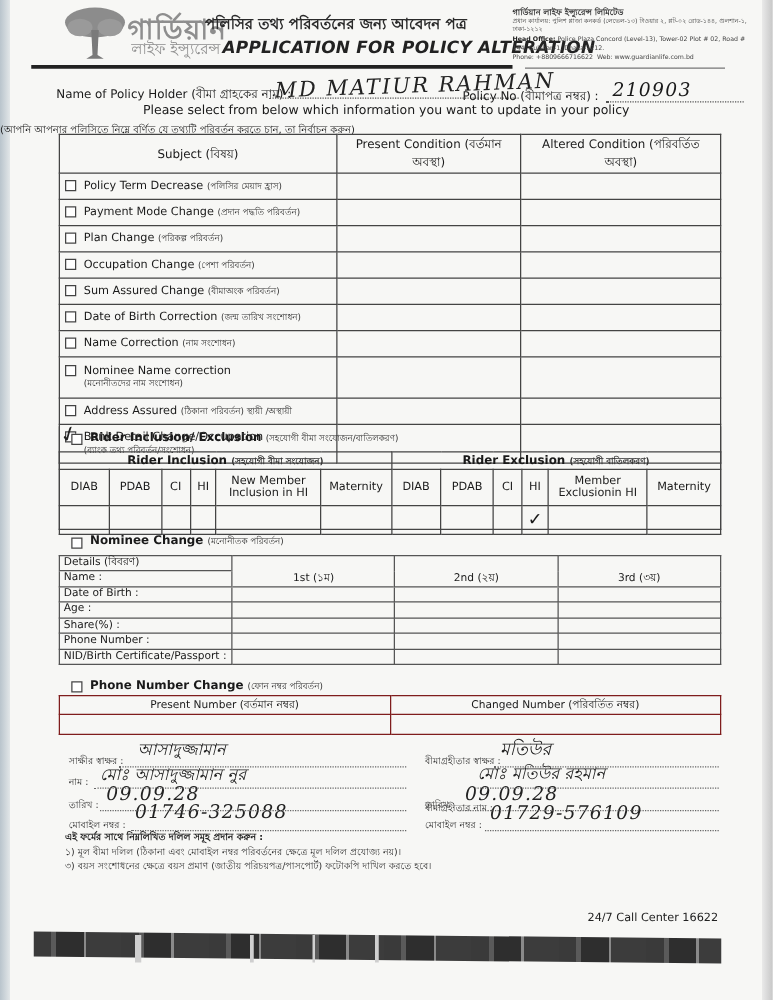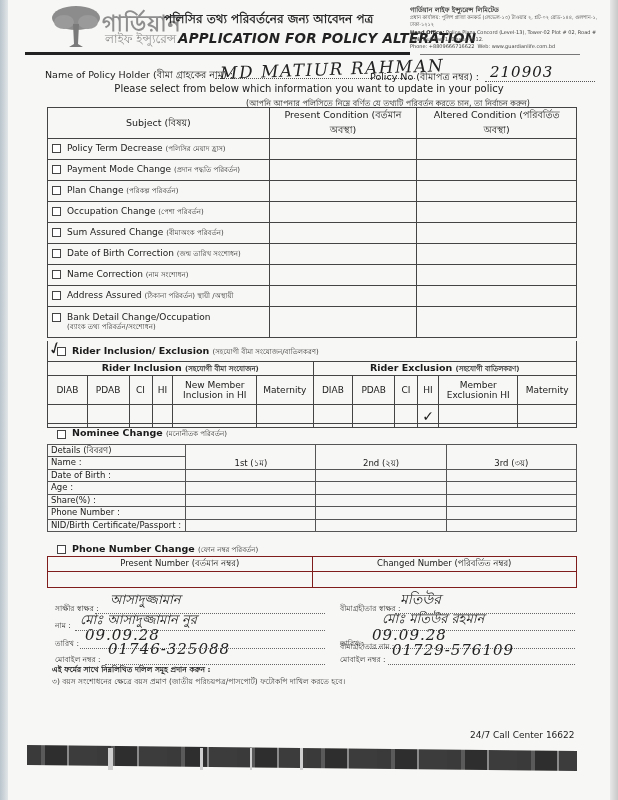--- a/index.html
+++ b/index.html
@@ -24,21 +24,21 @@
   
   .name-row { position: absolute; left: 45px; top: 63px; width: 545px; height: 20px; font-size: 9.5px; }
   .name-row .lbl { position: absolute; left: 0; top: 5px; }
   .name-row .dots1 { position: absolute; left: 170px; top: 15px; width: 200px; border-bottom: 1px dotted #555; }
   .name-row .hw-name { position: absolute; left: 175px; top: -4px; font-family: "DejaVu Serif", serif; font-style: italic; font-size: 17px; color: #222; letter-spacing: 1.5px; transform: rotate(-2deg); }
   .name-row .lbl2 { position: absolute; left: 325px; top: 7px; }
   .name-row .dots2 { position: absolute; left: 440px; top: 18px; width: 110px; border-bottom: 1px dotted #555; }
   .name-row .hw-pol { position: absolute; left: 445px; top: 0; font-family: "DejaVu Serif", serif; font-style: italic; font-size: 15px; letter-spacing: 1px; }
 
   .instr-en { position: absolute; left: 0; width: 618px; top: 83px; text-align: center; font-size: 10px; }
-  .instr-bn { position: absolute; left: 0; width: 530px; top: 97px; text-align: right; font-size: 8px; }
+  .instr-bn { position: absolute; left: 0; width: 530px; top: 97px; text-align: left; font-size: 8px; }
 
   
   table { border-collapse: collapse; }
   .main-table { position: absolute; left: 47px; top: 107px; width: 530px; font-size: 9px; }
   .main-table td, .main-table th { border: 1px solid #444; height: 21px; padding: 0 4px; font-weight: normal; }
   .main-table th { text-align: center; height: 19px; font-size: 9.5px; }
   .main-table .c1 { width: 222px; }
   .main-table .c2 { width: 148px; }
   .main-table .c3 { width: 160px; }
   .main-table tr.tall td { height: 33px; }
@@ -161,20 +161,25 @@
   <tr>
     <td><span class="cb"></span><span>Date of Birth Correction</span> <span class="bn">(জন্ম তারিখ সংশোধন)</span></td>
     <td></td>
         <td></td>
   </tr>
   <tr>
     <td><span class="cb"></span><span>Name Correction</span> <span class="bn">(নাম সংশোধন)</span></td>
     <td></td>
         <td></td>
   </tr>
+  <tr class="tall">
+    <td><span class="cb"></span><span>Nominee Name correction</span><span class="sub-bn">(মনোনীতদের নাম সংশোধন)</span></td>
+    <td></td>
+        <td></td>
+  </tr>
   <tr>
     <td><span class="cb"></span><span>Address Assured</span> <span class="bn">(ঠিকানা পরিবর্তন) স্থায়ী /অস্থায়ী</span></td>
     <td></td>
         <td></td>
   </tr>
   <tr class="tall2">
     <td><span class="cb"></span><span>Bank Detail Change/Occupation</span><span class="sub-bn">(ব্যাংক তথ্য পরিবর্তন/সংশোধন)</span></td>
     <td></td>
         <td></td>
   </tr>
@@ -321,20 +326,21 @@
   <div class="sig" style="left:0;top:0;">
     <div class="dots" style="left:395px;top:613px;width:180px;"></div>
     <div class="dots" style="left:380px;top:630px;width:195px;"></div>
     <div class="dots" style="left:368px;top:648px;width:207px;"></div>
     <div class="dots" style="left:388px;top:664px;width:187px;"></div>
   </div>
 </div>
 
 <div class="docs">
   <div class="head">এই ফর্মের সাথে নিম্নলিখিত দলিল সমূহ প্রদান করুন :</div>
+  <div>১) মূল বীমা দলিল (ঠিকানা এবং মোবাইল নম্বর পরিবর্তনের ক্ষেত্রে মূল দলিল প্রযোজ্য নয়)।</div>
   <div>৩) বয়স সংশোধনের ক্ষেত্রে বয়স প্রমাণ (জাতীয় পরিচয়পত্র/পাসপোর্ট) ফটোকপি দাখিল করতে হবে।</div>
 </div>
 
 <div class="callcenter">24/7 Call Center 16622</div>
 <div class="footer-band"></div>
 <div class="footer-gap" style="left:108px;"></div>
 <div class="footer-gap" style="left:200px;width:3px;"></div>
 <div class="footer-gap" style="left:250px;width:2px;"></div>
 <div class="footer-gap" style="left:300px;width:3px;"></div>
 

